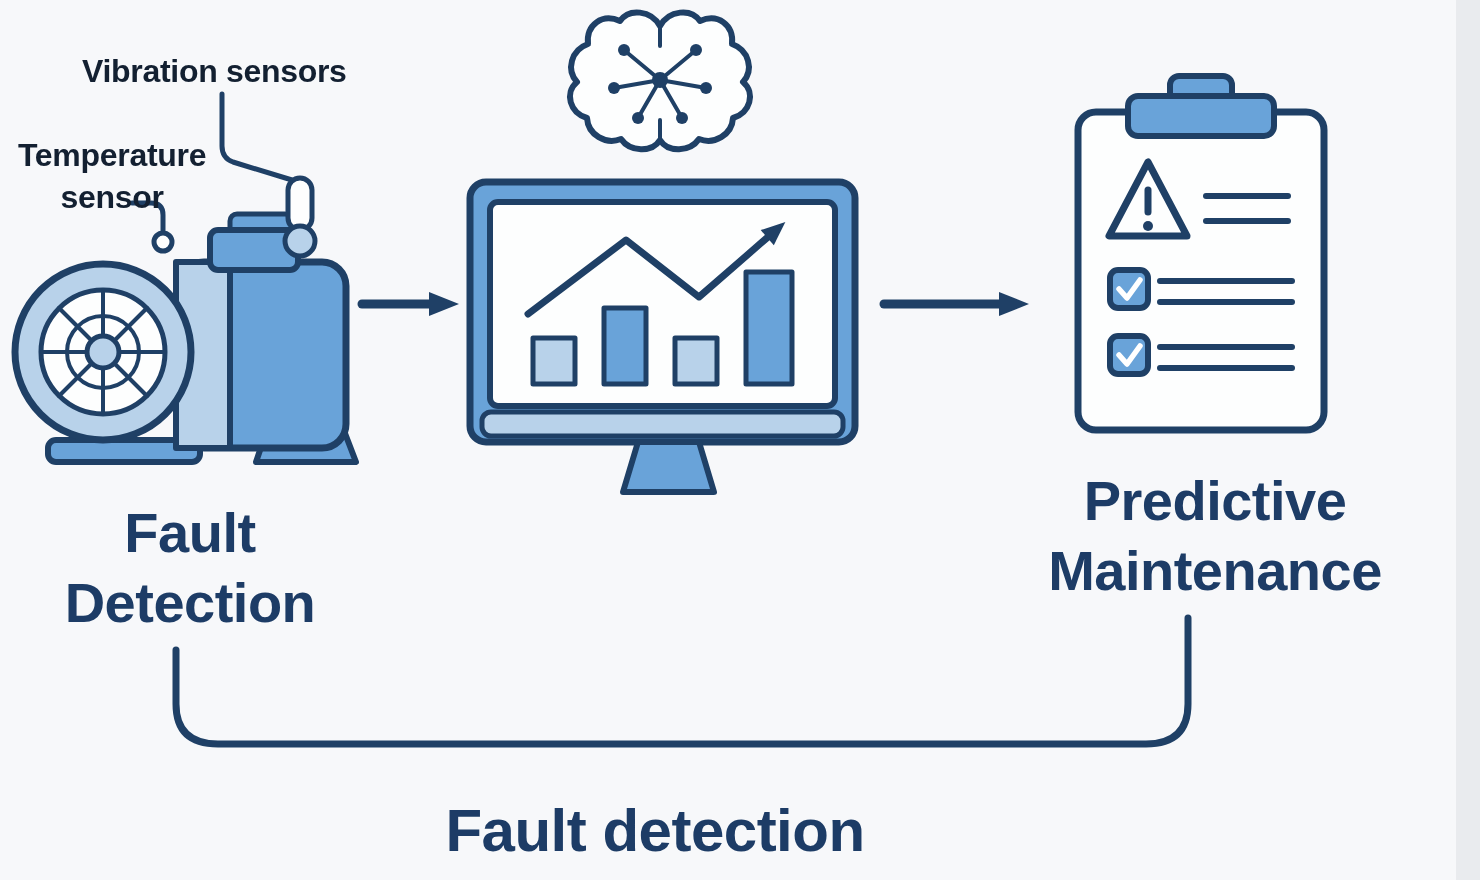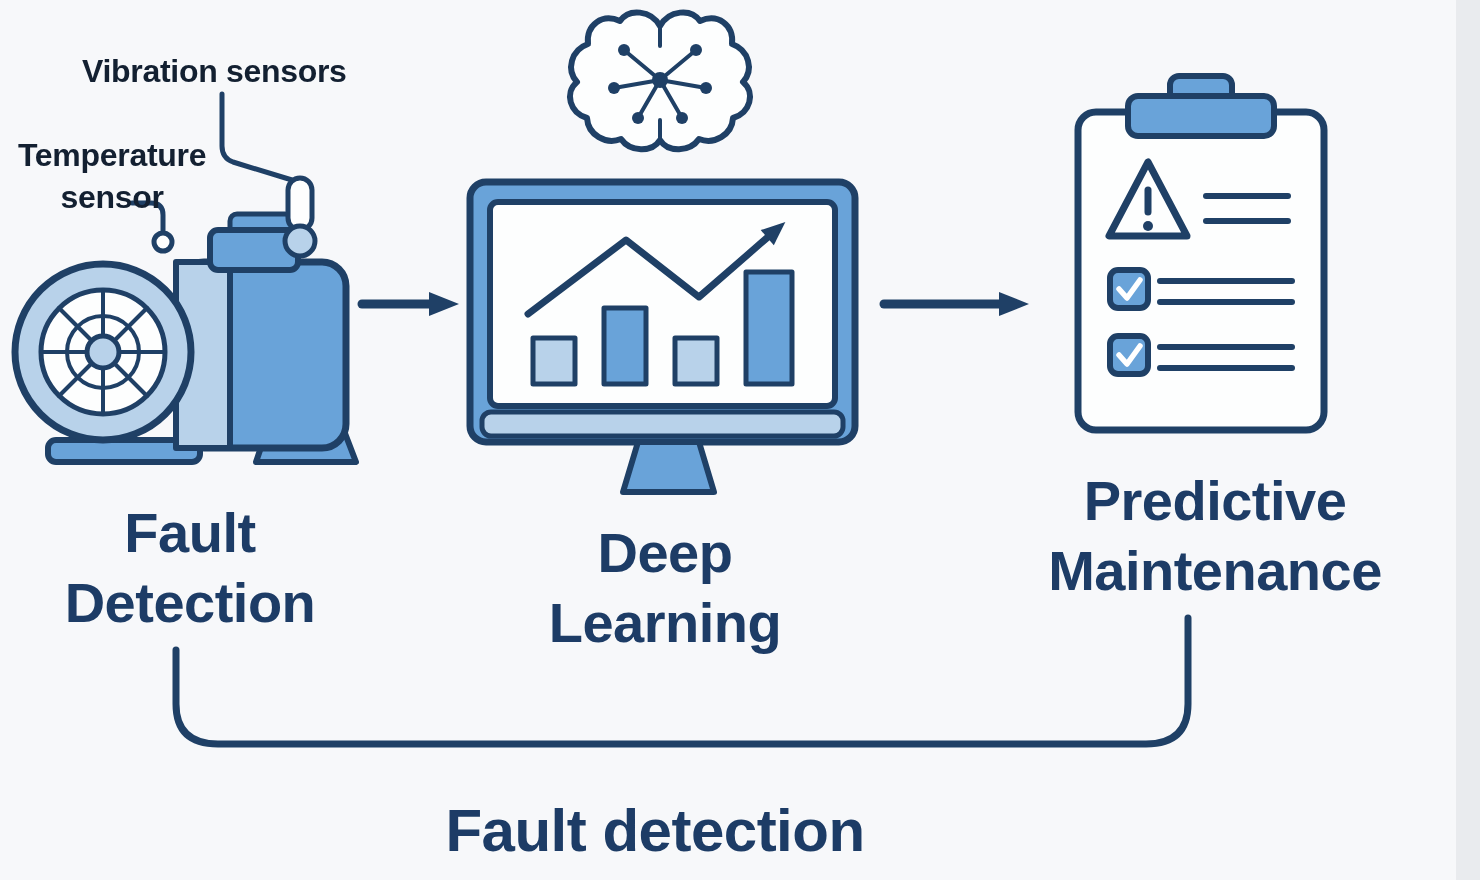--- a/index.html
+++ b/index.html
@@ -174,20 +174,18 @@
   </svg>
 
   <div class="label sensor-label" style="left:82px;top:50px;">Vibration sensors</div>
 
   <div class="label sensor-label" style="left:18px;top:134px;text-align:center;">Temperature
 sensor</div>
 
   <div class="label stage-label" style="left:190px;top:498px;">Fault
 Detection</div>
 
-  <div class="label stage-label" style="left:665px;top:518px;">Deep
-Learning</div>
 
   <div class="label stage-label" style="left:1196px;top:466px;margin-left:19px;">Predictive
 Maintenance</div>
 
   <div class="label caption" style="left:655px;top:796px;">Fault detection</div>
 </div>
 
 </body></html>

